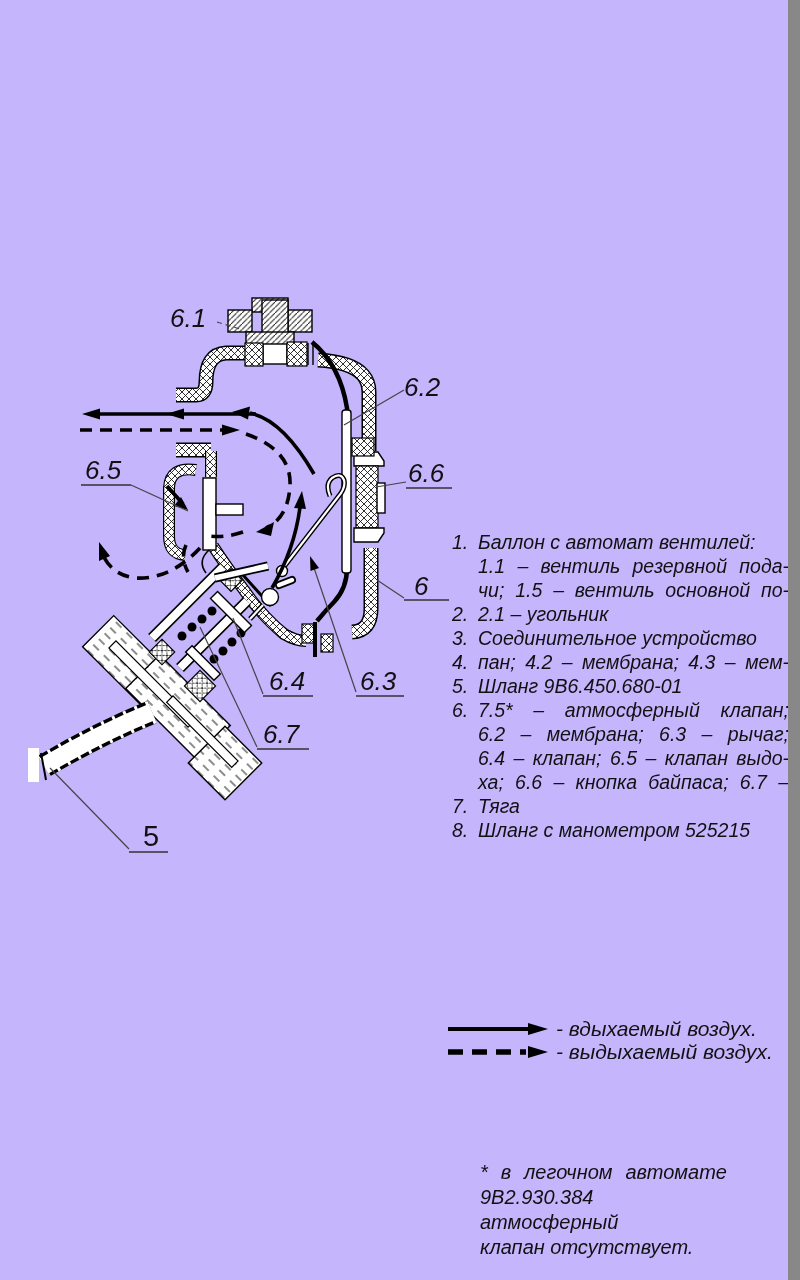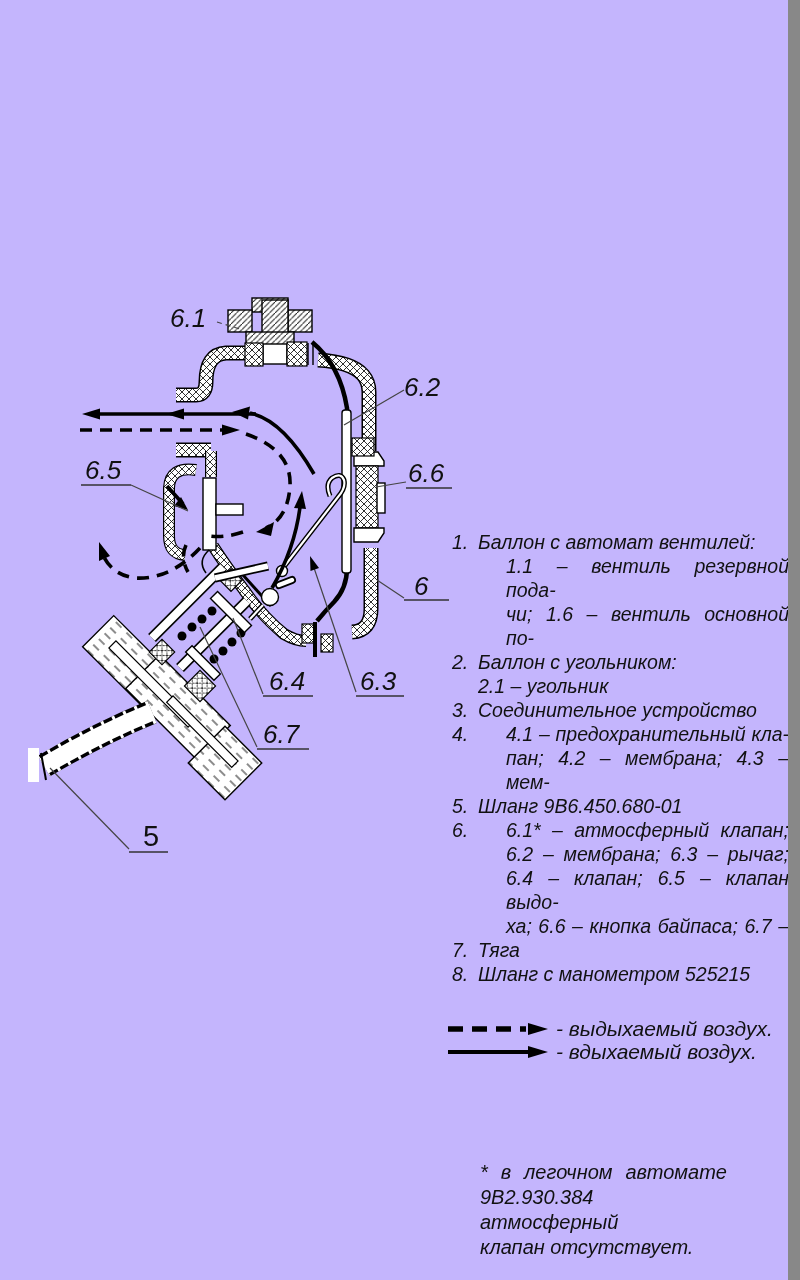--- a/index.html
+++ b/index.html
@@ -22,21 +22,21 @@
   .head{fill:#000;stroke:none;}
   .lbl{font:italic 26px "Liberation Sans",sans-serif;fill:#111;}
   .lbl5{font:29px "Liberation Sans",sans-serif;fill:#111;}
   .ul{stroke:#333;stroke-width:1.6;}
   
   .parts{position:absolute;left:452px;top:530px;width:337px;
          font:italic 19.5px/24px "Liberation Sans",sans-serif;}
   .pitem{position:relative;padding-left:26px;}
   .pnum{position:absolute;left:0;top:0;}
   .pline{white-space:normal;}
-  .pline.j{text-align:justify;text-align-last:justify;margin-left:28px;}
+  .pline.j{text-align:justify;text-align-last:justify;}
   
   .legend{position:absolute;left:446px;top:1017px;}
   .lrow{display:flex;align-items:center;height:23px;
         font:italic 21px "Liberation Sans",sans-serif;}
   .lrow svg{flex:0 0 auto;margin-right:6px;}
   
   .footnote{position:absolute;left:480px;top:1160px;width:247px;
             font:italic 20px/25px "Liberation Sans",sans-serif;}
   .fline.j{text-align:justify;text-align-last:justify;}
 </style>
@@ -220,87 +220,85 @@
       <text class="lbl5" x="143" y="566">5</text>
     </g>
   </svg>
 
   <div class="parts">
       <div class="pitem">
         <span class="pnum">1.</span>
         <div class="plines">
           <div class="pline">Баллон с автомат вентилей:</div>
           <div class="pline j">1.1 – вентиль резервной пода-</div>
-          <div class="pline j">чи; 1.6 – вентиль основной по-</div>
+          <div class="pline j">чи; 1.5 – вентиль основной по-</div>
         </div>
       </div>
       <div class="pitem">
         <span class="pnum">2.</span>
         <div class="plines">
-          <div class="pline">Баллон с угольником:</div>
           <div class="pline">2.1 – угольник</div>
         </div>
       </div>
       <div class="pitem">
         <span class="pnum">3.</span>
         <div class="plines">
           <div class="pline">Соединительное устройство</div>
         </div>
       </div>
       <div class="pitem">
         <span class="pnum">4.</span>
         <div class="plines">
-          <div class="pline j">4.1 – предохранительный кла-</div>
           <div class="pline j">пан; 4.2 – мембрана; 4.3 – мем-</div>
         </div>
       </div>
       <div class="pitem">
         <span class="pnum">5.</span>
         <div class="plines">
           <div class="pline">Шланг 9В6.450.680-01</div>
         </div>
       </div>
       <div class="pitem">
         <span class="pnum">6.</span>
         <div class="plines">
-          <div class="pline j">6.1* – атмосферный клапан;</div>
+          <div class="pline j">7.5* – атмосферный клапан;</div>
           <div class="pline j">6.2 – мембрана; 6.3 – рычаг;</div>
           <div class="pline j">6.4 – клапан; 6.5 – клапан выдо-</div>
           <div class="pline j">ха; 6.6 – кнопка байпаса; 6.7 –</div>
         </div>
       </div>
       <div class="pitem">
         <span class="pnum">7.</span>
         <div class="plines">
           <div class="pline">Тяга</div>
         </div>
       </div>
       <div class="pitem">
         <span class="pnum">8.</span>
         <div class="plines">
           <div class="pline">Шланг с манометром 525215</div>
         </div>
       </div>
     </div>
 
   <div class="legend">
+    <div class="lrow">
+      <svg width="104" height="26" viewBox="0 0 104 26">
+        <line x1="2" y1="13" x2="84" y2="13" stroke="#000" stroke-width="4"></line>
+        <polygon points="102,13 82,7 82,19" fill="#000"></polygon>
+      </svg>
+      <span>- вдыхаемый воздух.</span>
+    </div>
     <div class="lrow">
       <svg width="104" height="26" viewBox="0 0 104 26">
         <line x1="2" y1="13" x2="80" y2="13" stroke="#000" stroke-width="5.5" stroke-dasharray="15 9"></line>
         <polygon points="102,13 82,7 82,19" fill="#000"></polygon>
       </svg>
       <span>- выдыхаемый воздух.</span>
     </div>
-    <div class="lrow">
-      <svg width="104" height="26" viewBox="0 0 104 26">
-        <line x1="2" y1="13" x2="84" y2="13" stroke="#000" stroke-width="4"></line>
-        <polygon points="102,13 82,7 82,19" fill="#000"></polygon>
-      </svg>
-      <span>- вдыхаемый воздух.</span>
-    </div>
   </div>
 
   <div class="footnote">
       <div class="fline j">* в легочном автомате</div>
       <div class="fline j">9В2.930.384 атмосферный</div>
       <div class="fline">клапан отсутствует.</div>
     </div>
 
 </div>
 

